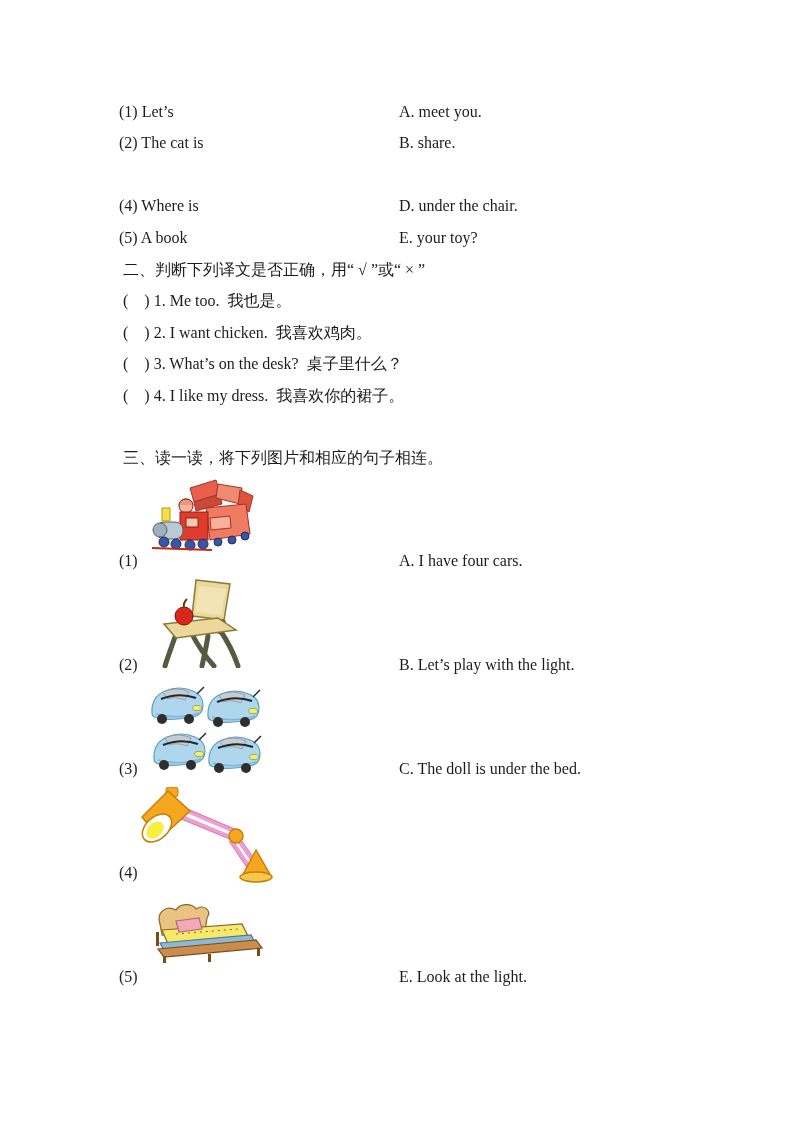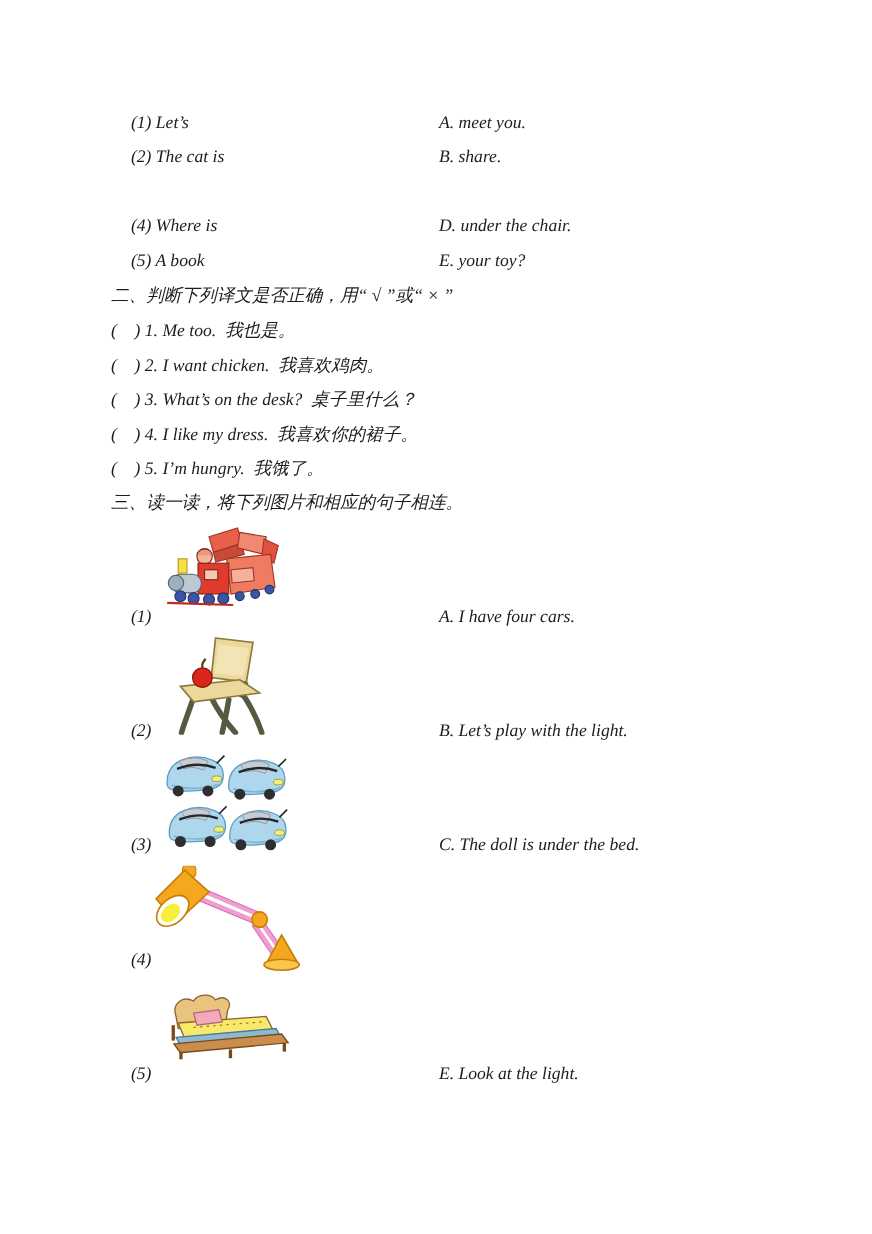--- a/index.html
+++ b/index.html
@@ -5,24 +5,24 @@
   html,body{margin:0;padding:0;background:#ffffff;}
   .page{
     position:relative;
     width:793px;height:1122px;
     background:#ffffff;
     font-family:"Liberation Serif","DejaVu Serif",serif;
     font-size:16px;
     color:#1c1c1c;
     overflow:hidden;
   }
-  .row{position:absolute;left:0;right:0;height:20px;line-height:19px;font-style:italic;}
+  .row{position:absolute;left:0;right:0;height:20px;line-height:19px;}
   .lcol{position:absolute;left:119px;white-space:pre;}
   .rcol{position:absolute;left:399px;white-space:pre;}
-  .full{position:absolute;left:101px;white-space:pre;}
+  .full{position:absolute;left:123px;white-space:pre;}
   .img{position:absolute;}
   .img svg{display:block;width:100%;height:100%;}
 </style>
 </head>
 <body>
 
 <div class="page">
 
   <div class="row" style="top:102px">
     <span class="lcol">(1) Let’s</span>
@@ -48,23 +48,20 @@
     <span class="full">(　) 1. Me too.  我也是。</span>
   </div>
   <div class="row" style="top:323px">
     <span class="full">(　) 2. I want chicken.  我喜欢鸡肉。</span>
   </div>
   <div class="row" style="top:354px">
     <span class="full">(　) 3. What’s on the desk?  桌子里什么？</span>
   </div>
   <div class="row" style="top:386px">
     <span class="full">(　) 4. I like my dress.  我喜欢你的裙子。</span>
-  </div>
-  <div class="row" style="top:417px">
-    <span class="full">(　) 5. I’m hungry.  我饿了。</span>
   </div>
 
   <div class="row" style="top:448px">
     <span class="full">三、读一读，将下列图片和相应的句子相连。</span>
   </div>
 
   <div class="img" style="left:150px;top:478px;width:112px;height:74px">
     <svg viewBox="0 0 112 74">
       <g stroke="#a03328" stroke-width="1">
         <polygon points="40,10 66,2 70,16 44,24" fill="#e8604a"></polygon>

